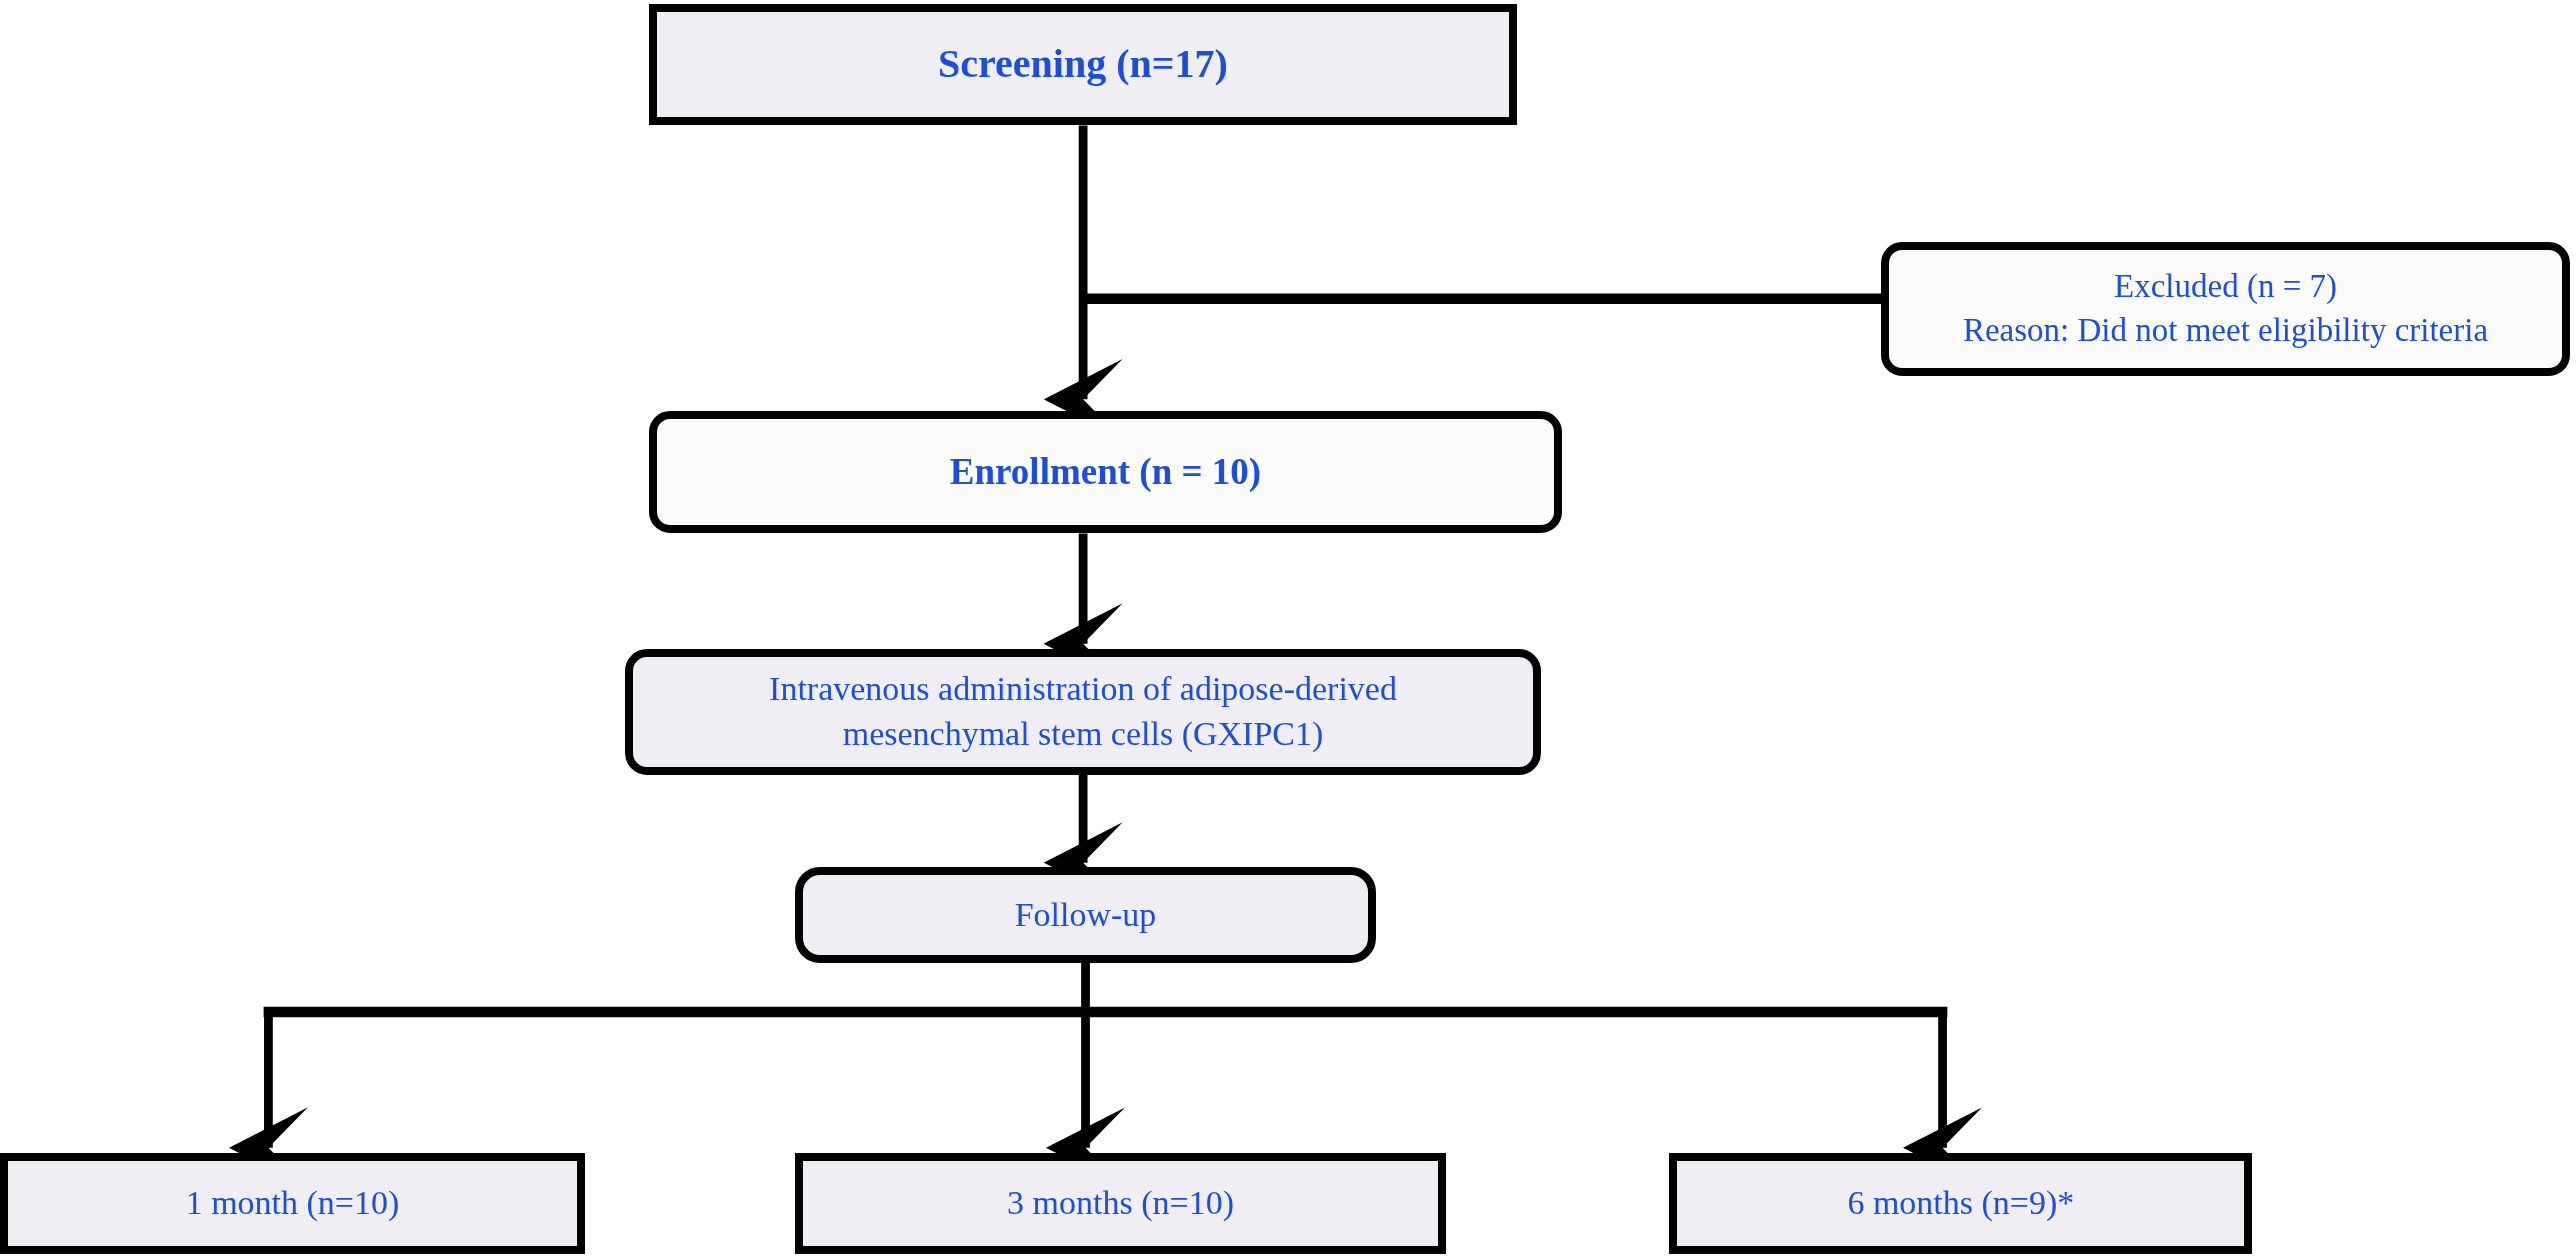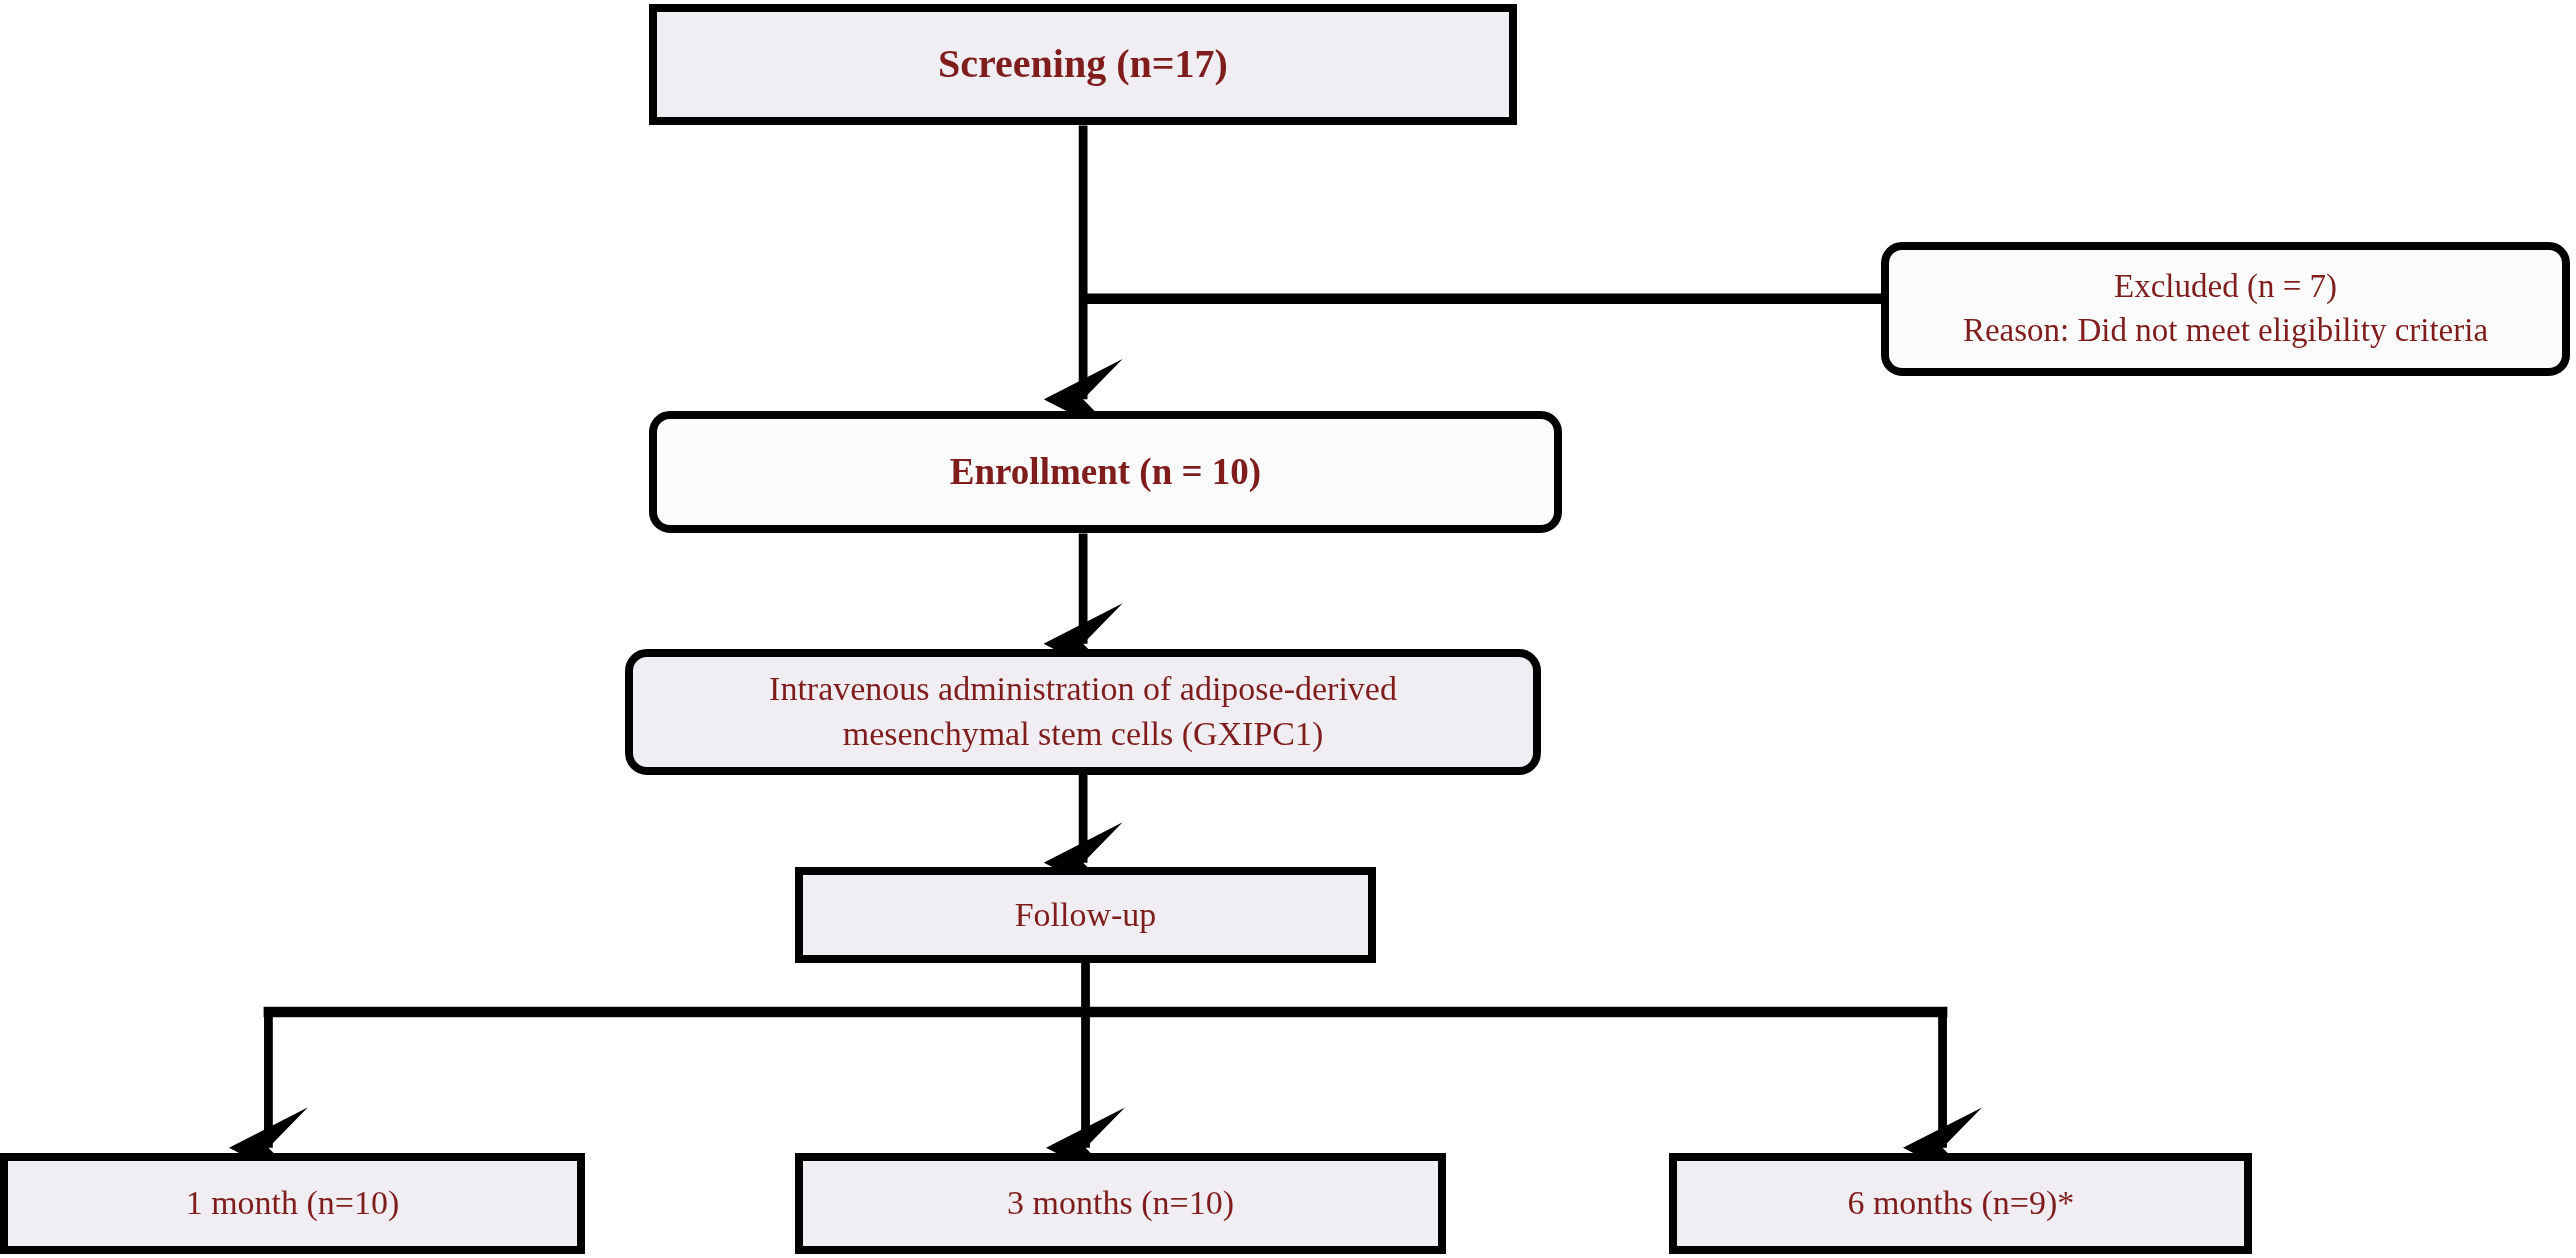--- a/index.html
+++ b/index.html
@@ -15,35 +15,35 @@
     font-family: "Liberation Serif", "DejaVu Serif", serif;
     overflow: hidden;
   }
   .node {
     position: absolute;
     box-sizing: border-box;
     display: flex;
     align-items: center;
     justify-content: center;
     text-align: center;
-    color: #7f1d1d;
+    color: #1d4ed8;
     border: 8.8px solid #000000;
     line-height: 1.32;
     padding: 3.2px 11.2px;
   }
   .fill-gray { background: #f0eef2; }
   .fill-white { background: #fbfbfb; justify-content: center; }
   .rounded { border-radius: 21px; }
   .bold { font-weight: bold; }
 
   .n-screening   { left: 649px;  top: 4px;    width: 868px; height: 121px; font-size: 40px; }
   .n-excluded    { left: 1881px; top: 242px;  width: 689px;  height: 134px; font-size: 33px; }
   .n-enrollment  { left: 649px;  top: 411px;  width: 913px; height: 122px; font-size: 37px; }
   .n-treatment   { left: 625px;  top: 649px;  width: 916px; height: 126px; font-size: 34px; border-radius: 22px; }
-  .n-followup    { left: 795px;  top: 867px; width: 581px;  height: 96px; font-size: 34px; }
+  .n-followup    { left: 795px;  top: 867px; width: 581px;  height: 96px; font-size: 34px; border-radius: 25px; }
   .n-m1          { left: 0px;    top: 1153px; width: 585px;  height: 101px; font-size: 34px; }
   .n-m3          { left: 795px;  top: 1153px; width: 651px;  height: 101px; font-size: 34px; }
   .n-m6          { left: 1669px; top: 1153px; width: 583px;  height: 101px; font-size: 34px; padding-left: 12px; }
 
   .edges {
     position: absolute;
     left: 0; top: 0;
     width: 2576px;
     height: 1258px;
     pointer-events: none;

